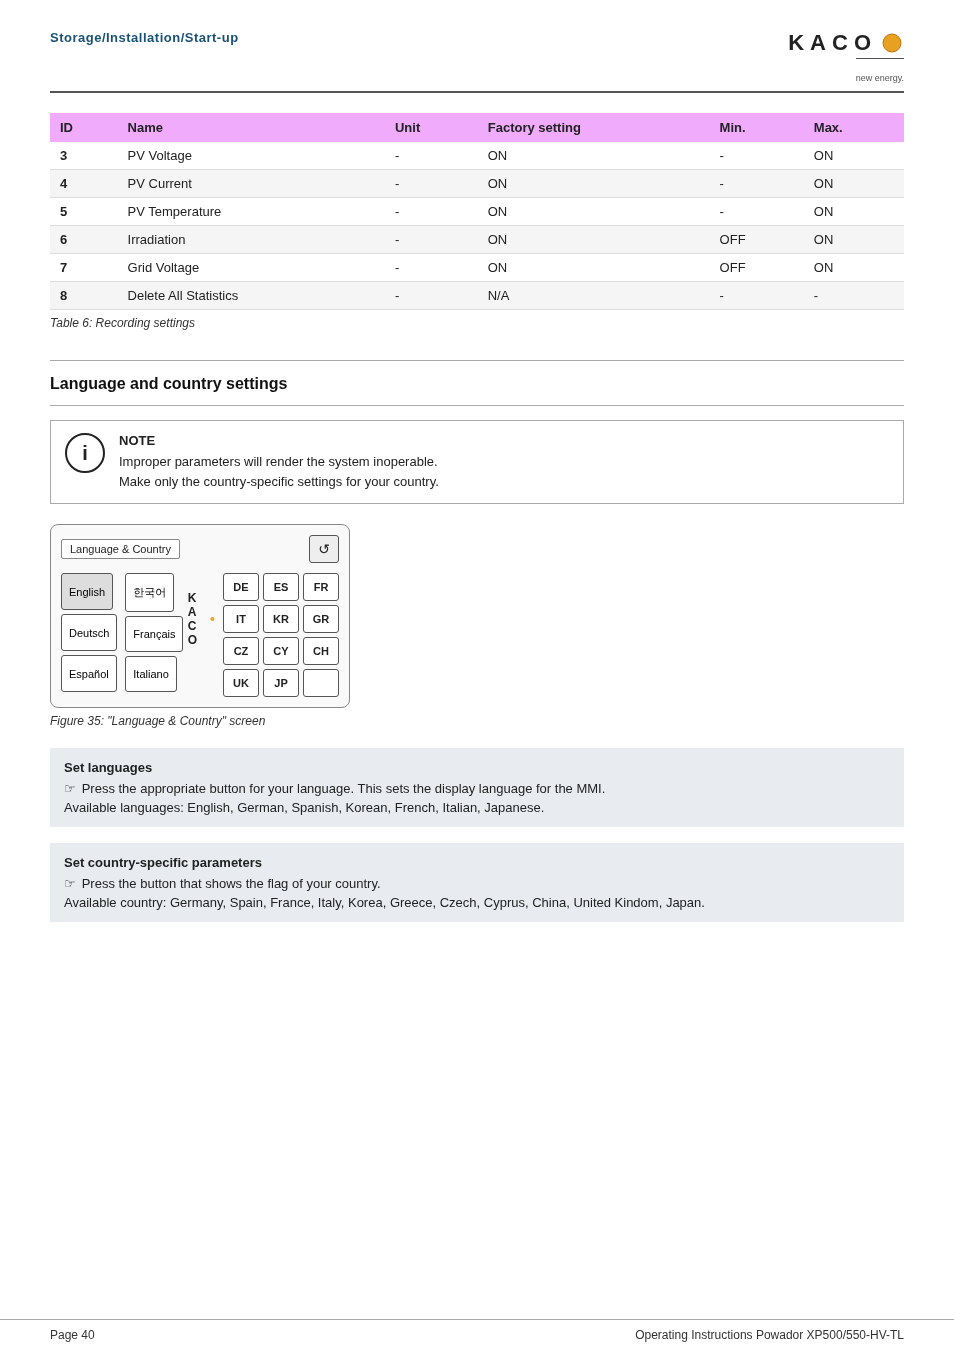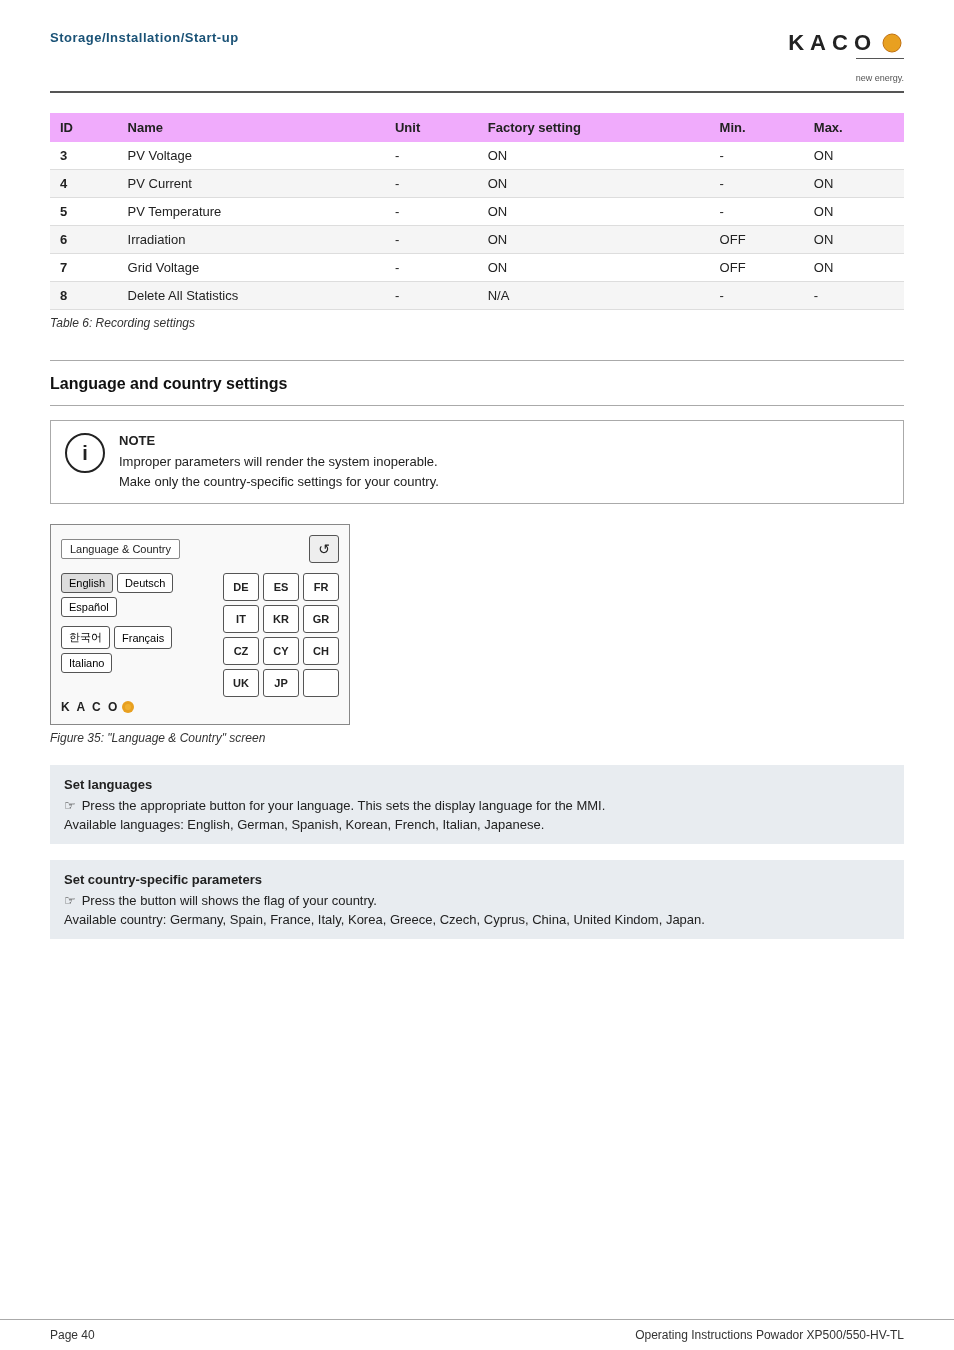--- a/index.html
+++ b/index.html
@@ -134,21 +134,21 @@
       margin-bottom: 4px;
     }
     .note-content p {
       font-size: 13px;
       line-height: 1.5;
     }
 
     
     .device-mockup {
       border: 1.5px solid #888;
-      border-radius: 0;
+      border-radius: 8px;
       padding: 10px;
       width: 300px;
       background: #f9f9f9;
       margin-bottom: 6px;
     }
     .device-top-bar {
       display: flex;
       justify-content: space-between;
       align-items: center;
       margin-bottom: 10px;
@@ -187,21 +187,21 @@
     }
     .lang-btn.active {
       background: #ddd;
     }
     .device-body {
       display: flex;
       gap: 8px;
     }
     .device-left {
       display: flex;
-      flex-direction: column;
+      flex-direction: row;
       gap: 4px;
     }
     .device-right {
       display: grid;
       grid-template-columns: repeat(3, 36px);
       grid-template-rows: repeat(4, 28px);
       gap: 4px;
     }
     .country-btn {
       border: 1.5px solid #555;
@@ -427,21 +427,21 @@
     <span class="arrow-icon">☞</span>
     <span>Press the appropriate button for your language. This sets the display language for the MMI.</span>
   </div>
   <p>Available languages: English, German, Spanish, Korean, French, Italian, Japanese.</p>
 </div>
 
 <div class="subsection-box">
   <div class="subsection-title">Set country-specific parameters</div>
   <div class="subsection-note">
     <span class="arrow-icon">☞</span>
-    <span>Press the button will shows the flag of your country.</span>
+    <span>Press the button that shows the flag of your country.</span>
   </div>
   <p>Available country: Germany, Spain, France, Italy, Korea, Greece, Czech, Cyprus, China, United Kindom, Japan.</p>
 </div>
 
 <div class="page-footer">
   <span>Page 40</span>
   <span>Operating Instructions Powador XP500/550-HV-TL</span>
 </div>
 
 </body></html>

